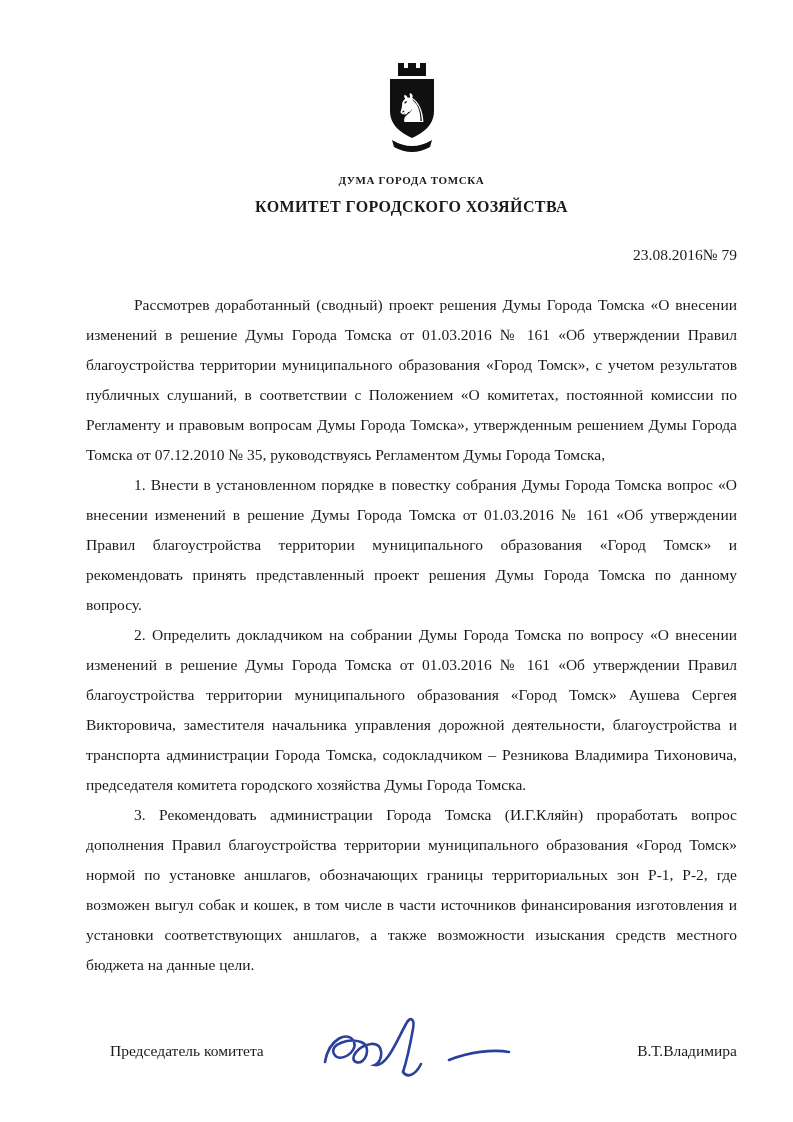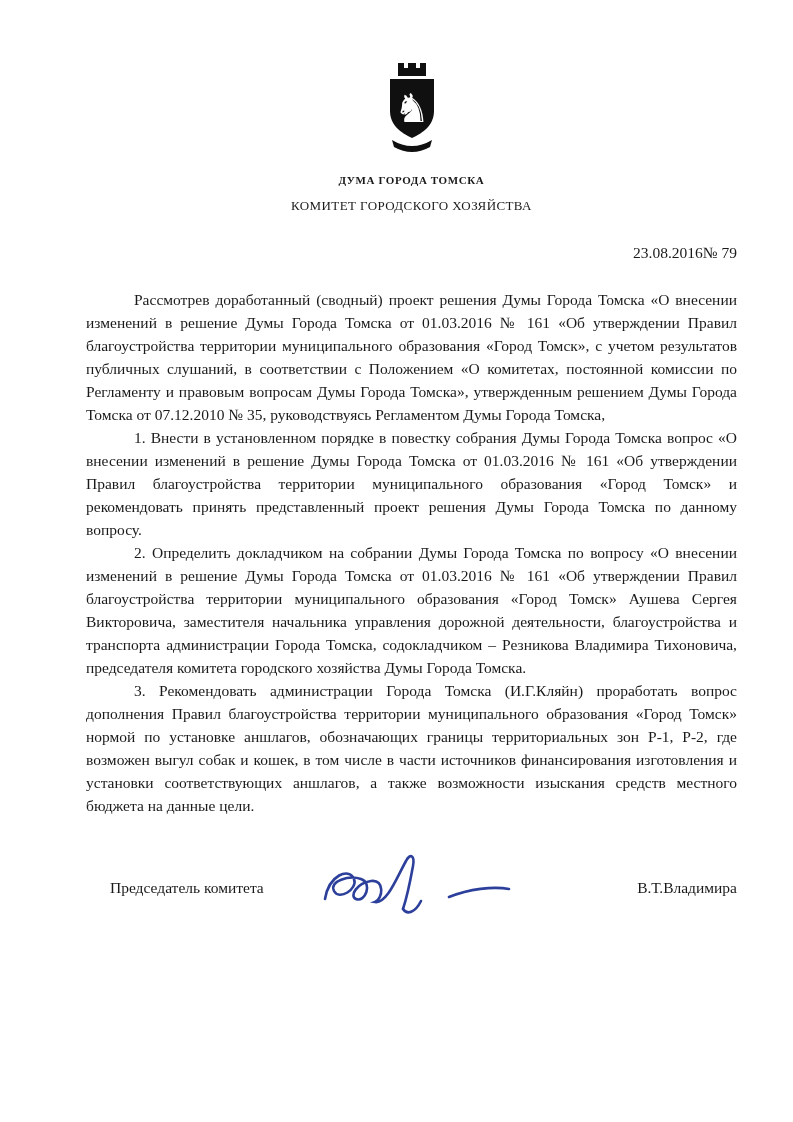--- a/index.html
+++ b/index.html
@@ -20,22 +20,22 @@
     margin-bottom: 10px;
   }
   .header-block { text-align: center; }
   .org-name {
     font-weight: bold;
     font-size: 11px;
     letter-spacing: 0.6px;
     margin: 6px 0 12px 0;
   }
   .committee-name {
-    font-weight: normal;
-    font-size: 13px;
+    font-weight: bold;
+    font-size: 16px;
     letter-spacing: 0.4px;
     margin: 0 0 30px 0;
   }
   .doc-type {
     font-weight: bold;
     font-size: 17.5px;
     letter-spacing: 1px;
     margin: 0 0 40px 0;
   }
   .meta-row {
@@ -49,21 +49,21 @@
   .subject {
     font-weight: bold;
     font-size: 15.5px;
     line-height: 21px;
     width: 348px;
     margin: 0 0 20px 24px;
     text-align: justify;
   }
   .body-text {
     font-size: 15.5px;
-    line-height: 23px;
+    line-height: 30px;
     text-align: justify;
   }
   .body-text p {
     margin: 0;
     text-indent: 48px;
   }
   .resolution-heading {
     text-align: center;
     font-size: 15.5px;
     margin: 15px 0 15px 0;

